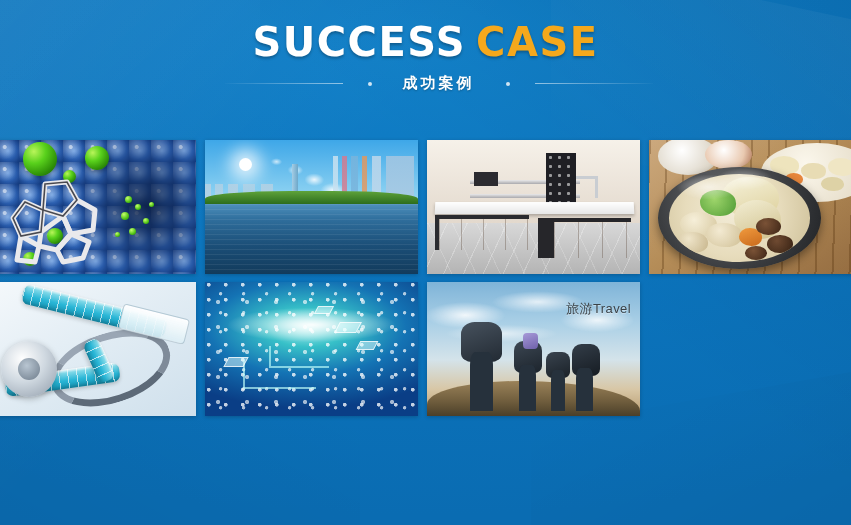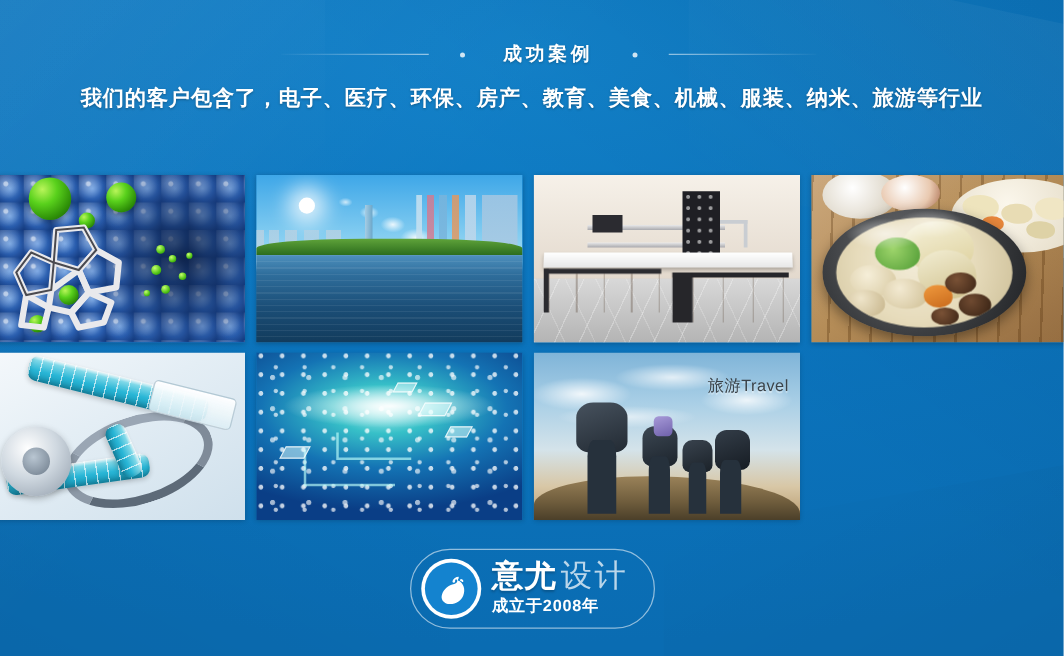--- a/index.html
+++ b/index.html
@@ -514,30 +514,32 @@
 
 <div id="banner">
 
   <div class="facet f1"></div>
   <div class="facet f2"></div>
   <div class="facet f3"></div>
   <div class="facet f4"></div>
 
   <div id="header">
 
+    <div id="main-title">
+      <span id="title-success">SUCCESS</span><span id="title-case">CASE</span>
+    </div>
 
     <div id="subtitle-row">
       <span class="rule"></span>
       <span class="dot"></span>
       <span id="subtitle-cn">成功案例</span>
       <span class="dot"></span>
       <span class="rule right"></span>
     </div>
 
-    <div id="industries">我们的客户包含了，电子、医疗、环保、房产、教育、美食、机械、服装、纳米、旅游等行业</div>
   </div>
 
   <div id="grid">
 
     <div class="tile">
       <div class="scene nano">
         <div class="nano-tube"></div>
         <div class="nano-dots"></div>
         <div class="nano-vortex"></div>
         <div class="gsphere" style="left:26px;top:2px;width:34px;height:34px;"></div>
@@ -669,30 +671,14 @@
         <div class="hiker" style="left:58%;top:66%;width:7%;height:30%;border-radius:24% 24% 0 0;"></div>
 
         <div class="pack" style="left:68%;top:46%;width:13%;height:24%;background:linear-gradient(160deg,#333d48,#161c23);"></div>
         <div class="hiker" style="left:70%;top:64%;width:8%;height:32%;border-radius:24% 24% 0 0;"></div>
       </div>
       <span class="cap" style="right:9px;top:18px;color:#3a4248;font-size:13px;">旅游Travel</span>
     </div>
 
   </div>
 
-  <div id="logo-wrap">
-    <div id="logo-mark">
-      <svg viewBox="0 0 48 48" width="44" height="44" aria-hidden="true">
-        <circle cx="24" cy="24" r="23" fill="#1483cf"></circle>
-        <path d="M30.5 13.5c-2.6 0-4.6 1.6-5.3 3.6-.4 1.1.3 1.9 1.2 1.7.8-.2 1.1-1 1-1.7-.1-.6.3-1.1.9-1.1.7 0 1.1.6 1 1.3-.2 1.3-1.3 2.3-2.7 2.6-4.9 1-9 4.4-10.6 8.9-1.4 3.9.8 7.6 5 8.4 5.6 1.1 11.5-2.1 13.6-7.6 1.9-5 .2-10.4-4.1-12.9" fill="#ffffff"></path>
-        <path d="M31.8 16.4c.9-.3 1.7.1 2 .9" fill="none" stroke="#ffffff" stroke-width="1.6" stroke-linecap="round"></path>
-        <circle cx="30.9" cy="16.2" r="1.05" fill="#1483cf"></circle>
-      </svg>
-    </div>
-    <div id="logo-text">
-      <div id="logo-name">
-        <span id="logo-name-a">意尤</span><span id="logo-name-b">设计</span>
-      </div>
-      <div id="logo-tagline">成立于2008年</div>
-    </div>
-  </div>
 
 </div>
 
 </body></html>

